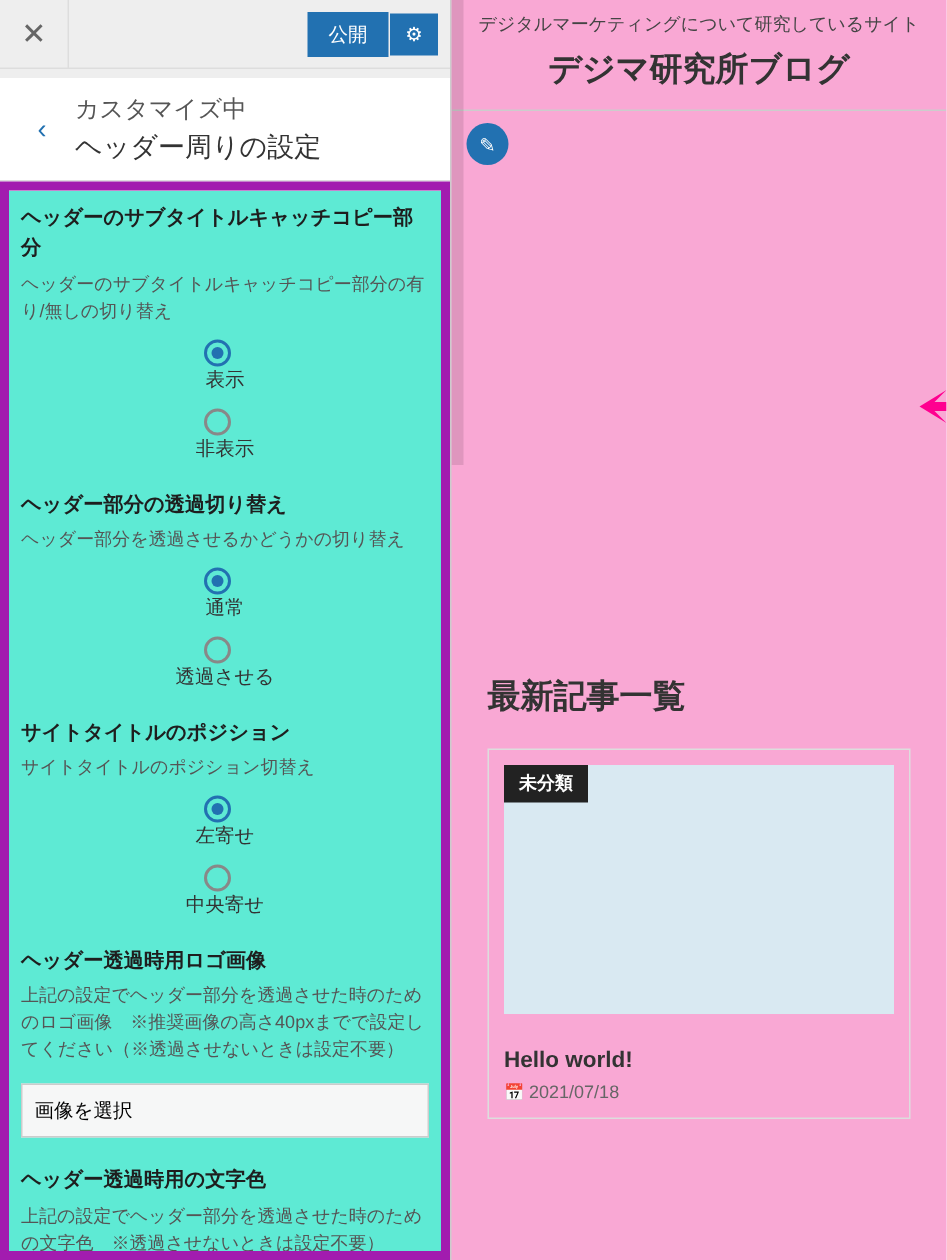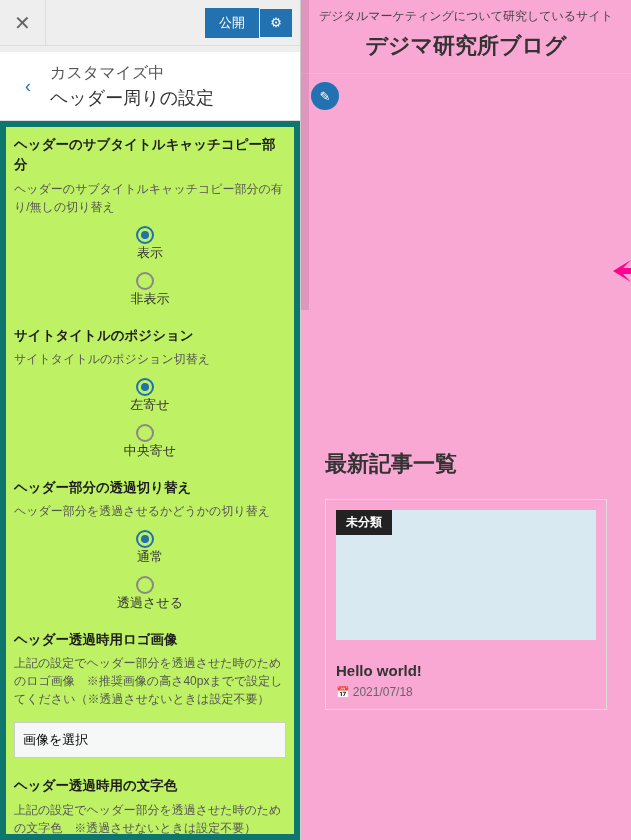--- a/index.html
+++ b/index.html
@@ -17,21 +17,21 @@
     .gear-btn { background: #2271b1; color: #fff; width: 32px; height: 28px; display: flex; align-items: center; justify-content: center; cursor: pointer; margin-left: 1px; margin-right: 8px; }
     
     
     .section-header { background: #fff; border-bottom: 1px solid #ddd; display: flex; align-items: center; padding: 10px 14px; margin-top: 6px; }
     .back-btn { width: 28px; height: 48px; display: flex; align-items: center; justify-content: center; color: #2271b1; font-size: 18px; cursor: pointer; margin-right: 8px; }
     .section-titles { flex: 1; }
     .section-subtitle { font-size: 16px; color: #555; }
     .section-title { font-size: 18px; font-weight: 400; color: #333; margin-top: 2px; }
     
     
-    .highlight-frame { border: 6px solid #0f766e; flex: 1; overflow-y: auto; padding: 8px; background: #bef264; }
+    .highlight-frame { border: 6px solid #a21caf; flex: 1; overflow-y: auto; padding: 8px; background: #5eead4; }
     
     .control-group { margin-bottom: 18px; }
     .control-label { font-weight: 700; color: #1e1e1e; font-size: 13.5px; margin-bottom: 4px; line-height: 1.5; }
     .control-desc { font-size: 12px; color: #555; line-height: 1.5; margin-bottom: 8px; }
     
     .radio-row { display: flex; align-items: center; margin: 10px 0; cursor: pointer; flex-direction: column; }
     .radio-row input[type=radio] { appearance: none; width: 18px; height: 18px; border: 2px solid #2271b1; border-radius: 50%; margin-right: 10px; position: relative; cursor: pointer; }
     .radio-row input[type=radio]:checked::after { content: ''; position: absolute; top: 3px; left: 3px; width: 8px; height: 8px; background: #2271b1; border-radius: 50%; }
     .radio-row input[type=radio].unchecked { border-color: #888; }
     .radio-row span { font-size: 13px; color: #333; }
@@ -48,21 +48,21 @@
     .site-title { font-size: 22px; font-weight: 700; text-align: center; padding-bottom: 12px; font-style: italic; }
     .site-title.normal { font-style: normal; }
     .header-divider { border-top: 1px solid #ccc; }
     .edit-bubble { width: 28px; height: 28px; background: #2271b1; border-radius: 50%; display: flex; align-items: center; justify-content: center; color: #fff; margin: 8px 0 0 10px; }
     
     .arrow { position: absolute; top: 256px; left: 310px; }
     
     .posts-section { margin-top: 310px; padding: 24px; border-top: 5px solid #f9a8d4; }
     .posts-heading { font-size: 22px; font-weight: 700; margin-bottom: 20px; }
     .post-card { border: 1px solid #ddd; padding: 10px; }
-    .post-thumb { background: #d9e9f2; height: 130px; position: relative; }
+    .post-thumb { background: #d9e9f2; height: 166px; position: relative; }
     .post-cat { position: absolute; top: 0; left: 0; background: #222; color: #fff; font-size: 12px; padding: 4px 10px; font-weight: 700; }
     .post-title { font-weight: 700; margin-top: 22px; font-size: 15px; }
     .post-date { font-size: 12px; color: #666; margin-top: 6px; }
     .post-date::before { content: '📅'; font-size: 11px; margin-right: 3px; }
   </style>
 </head>
 <body>
 
 <div class="container">
   <div class="customizer">
@@ -93,42 +93,42 @@
           <input type="radio" checked="" style="">
           <span>表示</span>
         </label>
         <label class="radio-row">
           <input type="radio" class="unchecked" style="">
           <span>非表示</span>
         </label>
       </div>
 
       <div class="control-group">
+        <div class="control-label">ヘッダー部分の透過切り替え</div>
+        <div class="control-desc">ヘッダー部分を透過させるかどうかの切り替え</div>
+        <label class="radio-row">
+          <input type="radio" checked="" style="">
+          <span>通常</span>
+        </label>
+        <label class="radio-row">
+          <input type="radio" class="unchecked" style="">
+          <span>透過させる</span>
+        </label>
+      </div>
+
+      <div class="control-group">
         <div class="control-label">サイトタイトルのポジション</div>
         <div class="control-desc">サイトタイトルのポジション切替え</div>
         <label class="radio-row">
           <input type="radio" checked="" style="">
           <span>左寄せ</span>
         </label>
         <label class="radio-row">
           <input type="radio" class="unchecked" style="">
           <span>中央寄せ</span>
-        </label>
-      </div>
-
-      <div class="control-group">
-        <div class="control-label">ヘッダー部分の透過切り替え</div>
-        <div class="control-desc">ヘッダー部分を透過させるかどうかの切り替え</div>
-        <label class="radio-row">
-          <input type="radio" checked="" style="">
-          <span>通常</span>
-        </label>
-        <label class="radio-row">
-          <input type="radio" class="unchecked" style="">
-          <span>透過させる</span>
         </label>
       </div>
 
       <div class="control-group">
         <div class="control-label">ヘッダー透過時用ロゴ画像</div>
         <div class="control-desc">上記の設定でヘッダー部分を透過させた時のためのロゴ画像　※推奨画像の高さ40pxまでで設定してください（※透過させないときは設定不要）</div>
         <button class="img-select-btn">画像を選択</button>
       </div>
 
       <div class="control-group">

